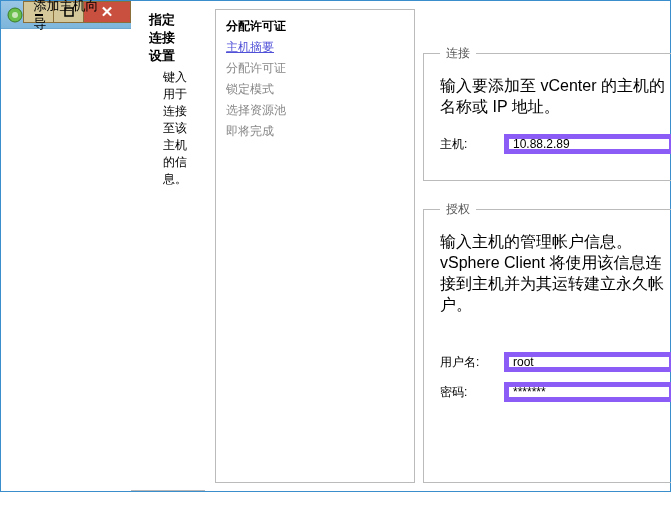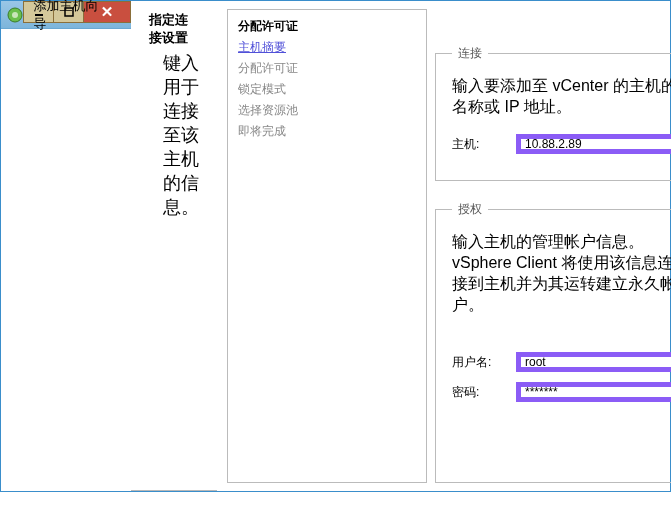--- a/index.html
+++ b/index.html
@@ -8,21 +8,21 @@
     .titlebar { height: 28px; background: linear-gradient(#9ac6e6, #7db5db); display: flex; align-items: center; position: relative; border-bottom: 1px solid #6aa8d2; }
     .titlebar-icon { width: 16px; height: 16px; margin-left: 6px; display: flex; align-items: center; justify-content: center; }
     .titlebar-title { position: absolute; left: 50%; transform: translateX(-50%); font-size: 13px; color: #000; }
     .win-controls { margin-left: auto; display: flex; height: 22px; margin-right: 0; margin-top: -6px; }
     .win-btn { width: 30px; height: 22px; border: 1px solid #8a6f3a; display: flex; align-items: center; justify-content: center; font-family: Arial, sans-serif; font-size: 12px; background: #d4c89a; }
     .win-btn.min { border-right: none; }
     .win-btn.max { border-right: none; }
     .win-btn.close { background: #c94f3f; color: #fff; width: 48px; font-size: 15px; font-weight: bold; }
     .header { padding: 10px 18px 12px 18px; border-bottom: 1px solid #b8b8b8; }
     .header-title { font-weight: bold; font-size: 13px; }
-    .header-desc { margin-top: 4px; margin-left: 14px; font-size: 18px; }
+    .header-desc { margin-top: 4px; margin-left: 14px; font-size: 12px; }
     .body { flex: 1; display: flex; padding: 8px 10px 8px 10px; gap: 8px; min-height: 0; }
     .sidebar { width: 200px; border: 1px solid #bbb; background: #fff; padding: 8px 10px; }
     .sidebar-item { margin-bottom: 4px; font-size: 12px; }
     .sidebar-item.link { color: #5151d8; text-decoration: underline; cursor: pointer; }
     .sidebar-item.current { font-weight: bold; color: #000; }
     .sidebar-item.disabled { color: #888; }
     .main { flex: 1; display: flex; flex-direction: column; gap: 14px; padding-right: 4px; margin-top: 30px; }
     fieldset { border: 1px solid #bbb; padding: 14px 16px 16px 16px; margin-top: 6px; }
     legend { padding: 0 6px; font-size: 12px; color: #555; }
     .field-desc { font-size: 16px; margin-bottom: 16px; }

